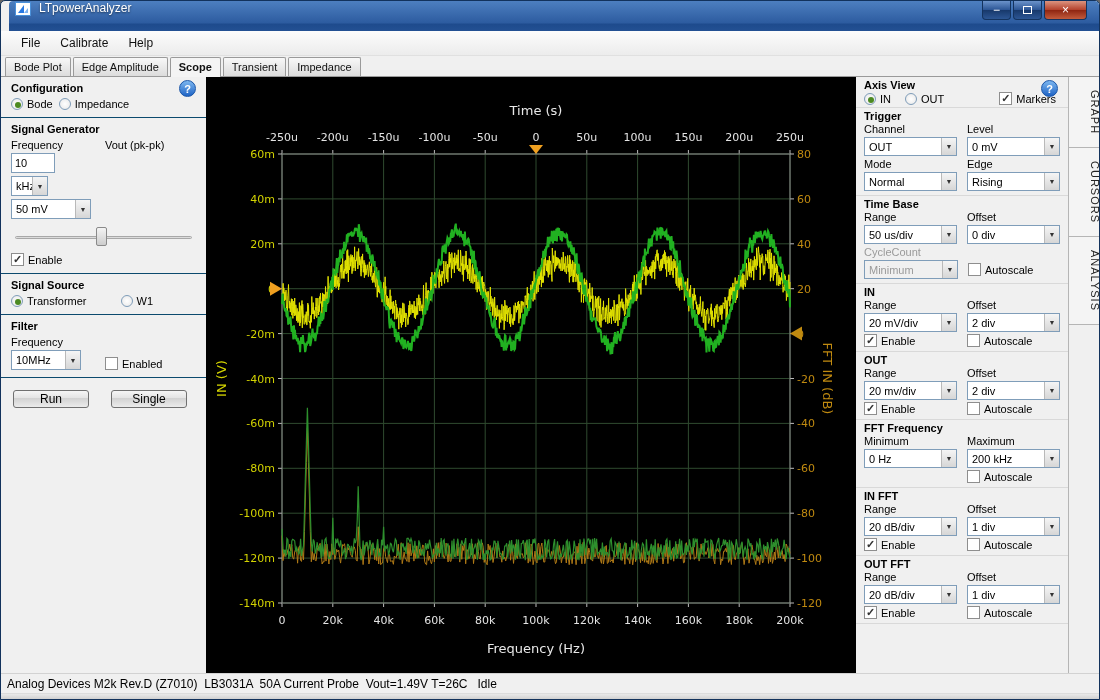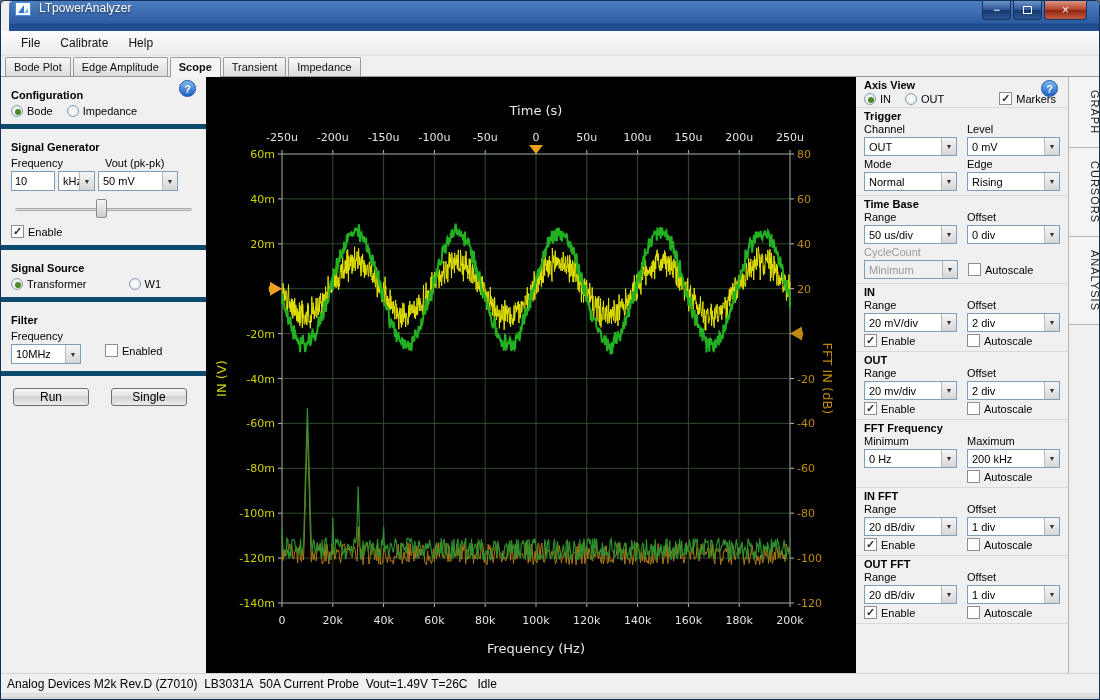--- a/index.html
+++ b/index.html
@@ -29,37 +29,37 @@
   .tab.active{background:#f4f4f4;padding-bottom:4px;margin-bottom:-1px;z-index:2;font-weight:bold;}
   
   #content{position:absolute;top:76px;left:0;width:1100px;height:596px;display:flex;}
   #left-panel{width:205px;background:#f0f0f0;overflow:hidden;}
   #plot{width:650px;height:596px;background:#000;}
   #right-panel{width:212px;background:#f0f0f0;overflow:hidden;}
   #side-tabs{width:33px;background:#f0f0f0;border-left:1px solid #b5b5b5;display:flex;flex-direction:column;}
   .side-tab{writing-mode:vertical-rl;font-size:11px;color:#222;padding:13px 0;width:100%;text-align:center;
     border-bottom:1px solid #b5b5b5;background:#f4f4f4;letter-spacing:1px;}
   
-  .lsec{padding:12px 10px 7px;border-bottom:5px solid #0c4a6e;position:relative;}
+  .lsec{padding:5px 10px 7px;border-bottom:1px solid #0c4a6e;position:relative;}
   .rsec{padding:2px 8px 2px;border-bottom:1px solid #d9d9d9;position:relative;}
   .sec-title{font-weight:bold;font-size:11px;color:#000;margin-bottom:4px;}
   .rsec .sec-title{margin-bottom:1px;}
   .help{position:absolute;top:3px;right:10px;width:17px;height:17px;border-radius:50%;
     background:linear-gradient(#7db7f0,#1e63c5);border:1px solid #1a55a8;color:#fff;font-weight:bold;
     display:flex;align-items:center;justify-content:center;font-size:11px;}
-  .radio-row{display:flex;align-items:center;gap:14px;}
+  .radio-row{display:flex;align-items:center;gap:6px;}
   .rwrap{display:flex;align-items:center;gap:4px;font-size:11px;}
   .radio{width:12px;height:12px;border-radius:50%;border:1px solid #7f9db9;background:radial-gradient(#fff,#e6e6e6);position:relative;flex:none;}
   .radio.on::after{content:"";position:absolute;left:3px;top:3px;width:6px;height:6px;border-radius:50%;background:#4c8a22;}
   .cwrap{display:flex;align-items:center;gap:4px;font-size:11px;}
   .cbox{width:13px;height:13px;border:1px solid #8e8e8e;background:#fff;display:flex;align-items:center;
     justify-content:center;font-size:11px;color:#333;font-weight:bold;line-height:1;flex:none;}
   .sg-labels{display:flex;font-size:11px;margin-bottom:2px;}
   .sg-labels .l1{width:94px;}
-  .sg-ctrls{display:flex;gap:3px;align-items:flex-start;}
+  .sg-ctrls{display:flex;gap:3px;align-items:flex-start;flex-direction:column;}
   input.num{width:44px;height:20px;border:1px solid #7f9db9;font-size:11px;padding:0 3px;font-family:inherit;background:#fff;}
   .combo{height:20px;border:1px solid #7f9db9;background:#fff;display:flex;align-items:center;font-size:11px;min-width:0;}
   .rsec .combo{height:19px;}
   .combo .txt{flex:1;padding:0 4px;white-space:nowrap;overflow:hidden;color:#000;}
   .combo .arw{width:15px;align-self:stretch;background:linear-gradient(#f5f5f5,#d6d6d6);border-left:1px solid #b9b9b9;
     display:flex;align-items:center;justify-content:center;font-size:7px;color:#333;flex:none;}
   .combo.dis{background:#f0f0f0;}
   .combo.dis .txt{color:#9a9a9a;}
   .slider{position:relative;height:22px;margin:7px 2px 5px;}
   .slider .track{position:absolute;left:2px;right:2px;top:10px;height:3px;background:#dcdcdc;border:1px solid #a8a8a8;border-radius:2px;}
@@ -179,21 +179,21 @@
             <span class="radio"></span>
             <span>W1</span>
           </label>
         </div>
       </div>
 
 
       <div class="lsec">
         <div class="sec-title">Filter</div>
         <div class="lbl" style="margin-bottom:2px">Frequency</div>
-        <div style="display:flex;align-items:flex-start;gap:24px">
+        <div style="display:flex;align-items:flex-end;gap:24px">
           <span class="combo" style="width:70px;display:flex">
             <span class="txt">10MHz</span>
             <span class="arw">▼</span>
           </span>
           <label class="cwrap">
             <span class="cbox"></span>
             <span>Enabled</span>
           </label>
         </div>
       </div>

